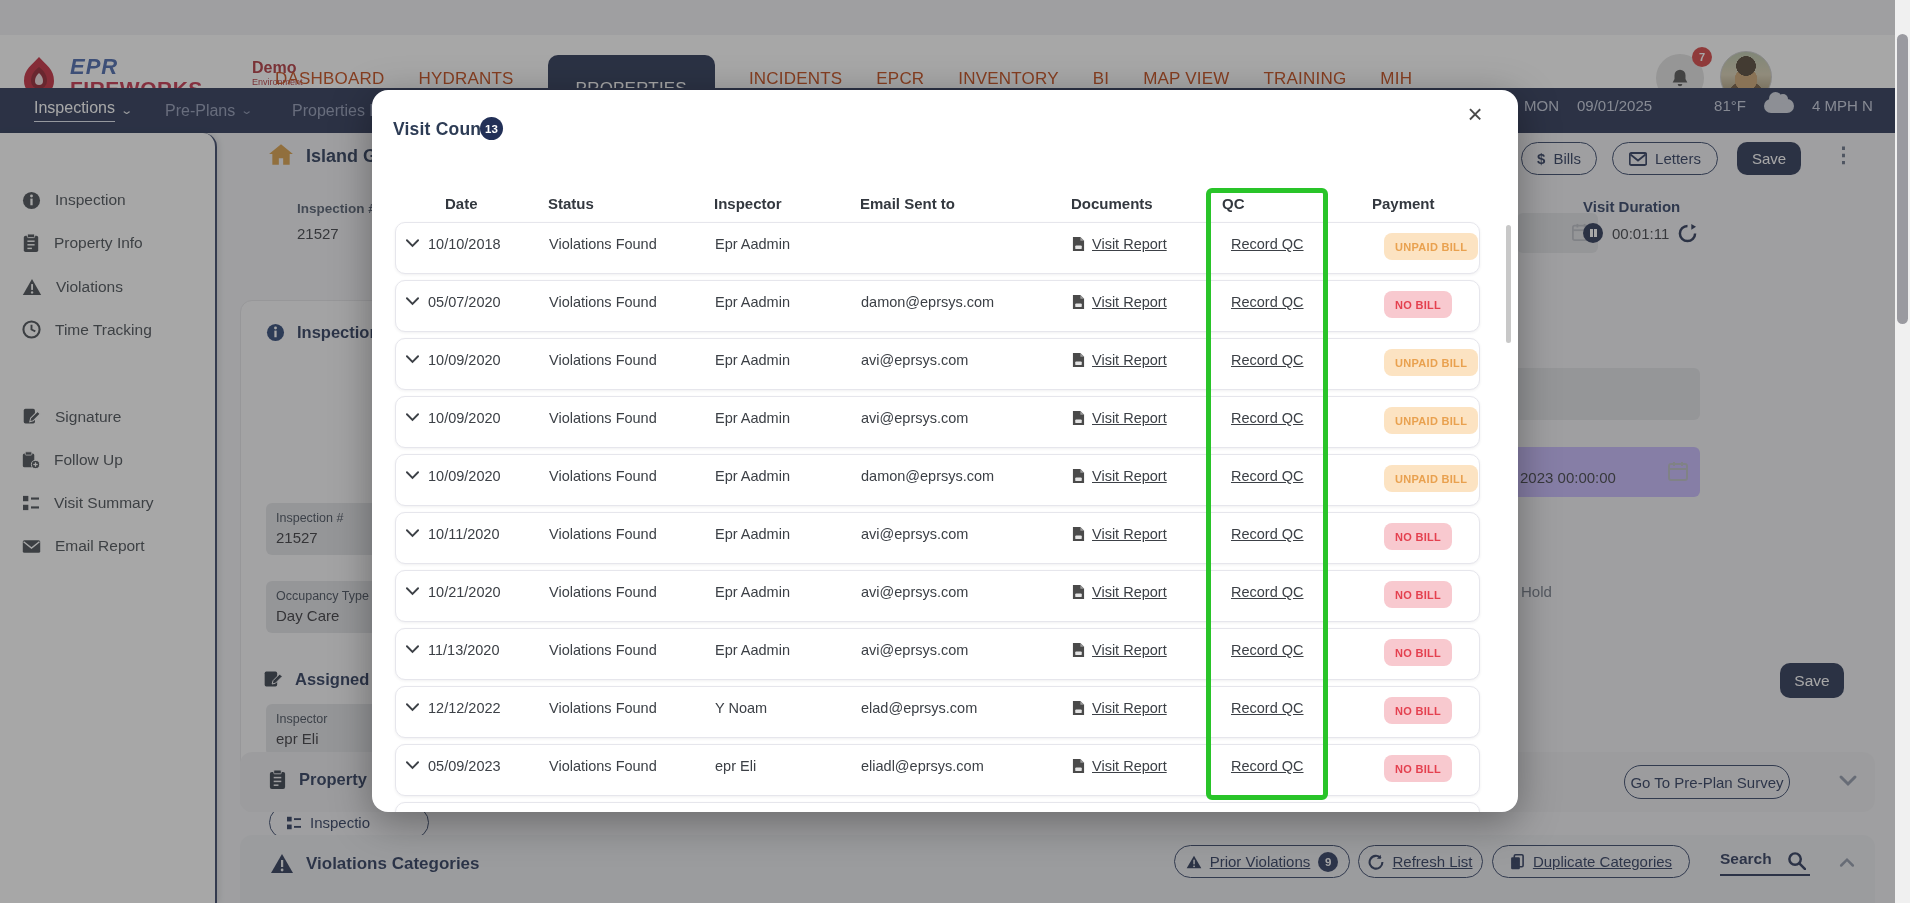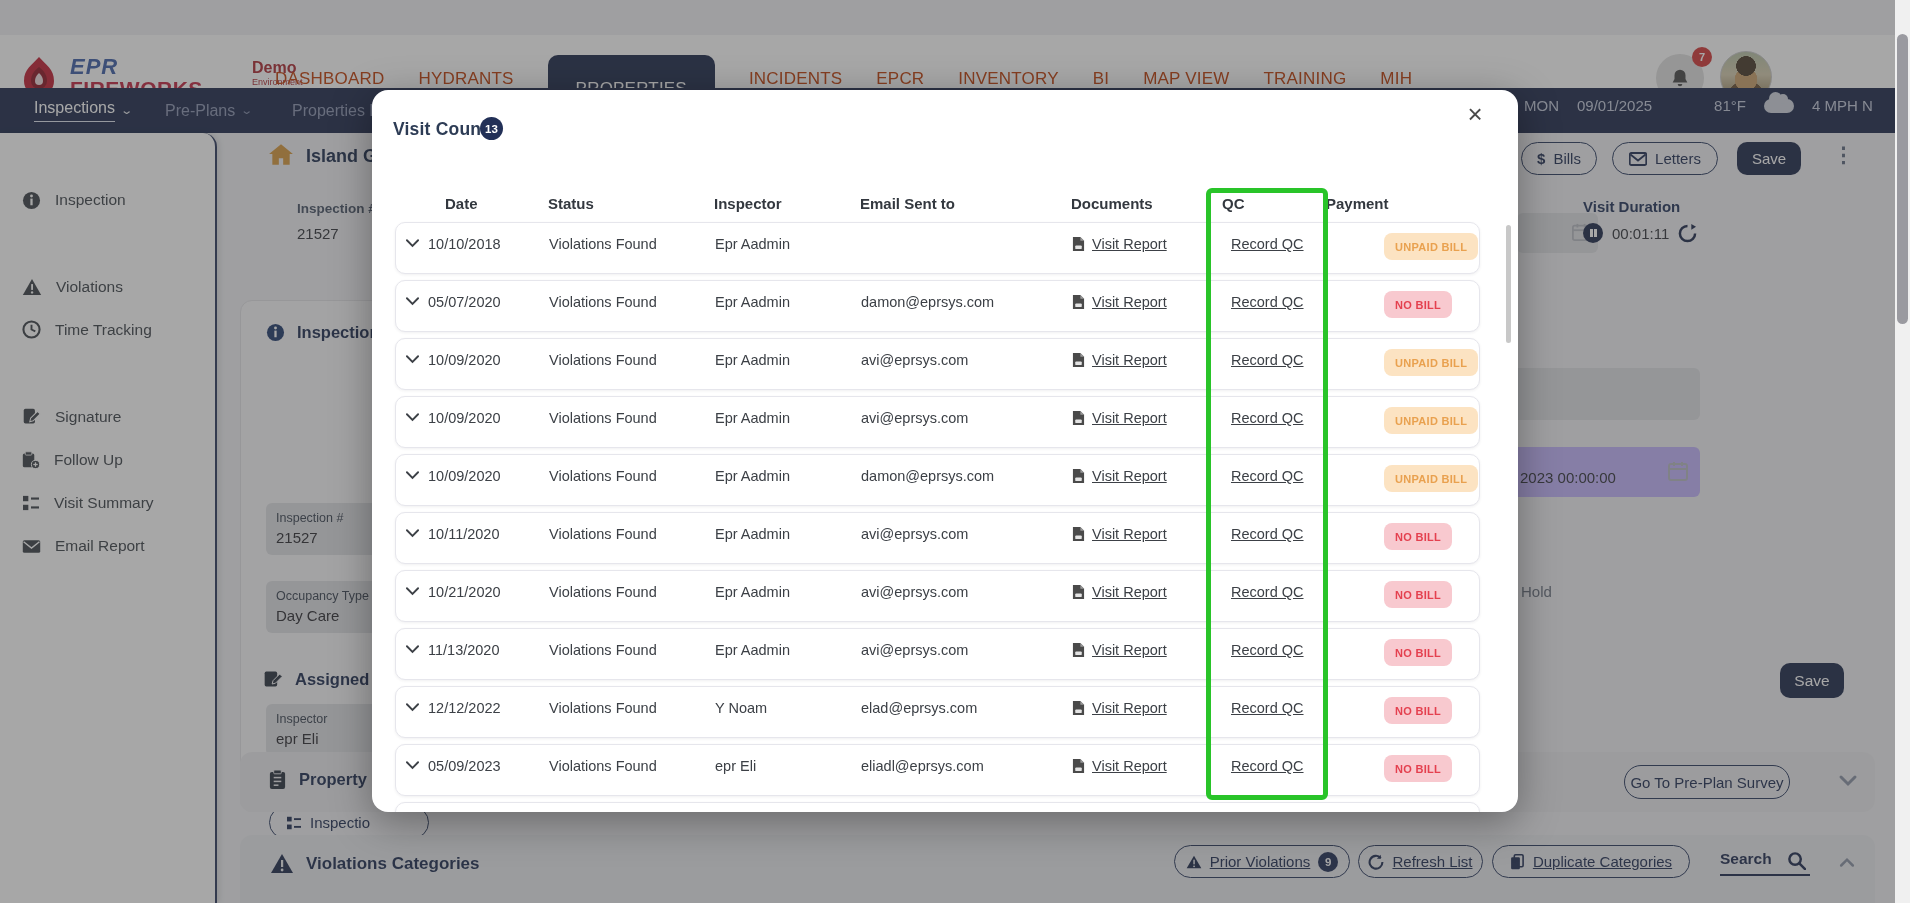--- a/index.html
+++ b/index.html
@@ -114,21 +114,21 @@
   
   .modal { position:absolute; left:372px; top:90px; width:1146px; height:722px; background:#ffffff; border-radius:16px;
       box-shadow:0 10px 40px rgba(0,0,0,.35); z-index:20; overflow:hidden; }
   .modal-title { position:absolute; left:21px; top:29px; font-size:17.5px; font-weight:bold; color:#2d3c55; letter-spacing:.2px; }
   .count-badge { position:absolute; left:108px; top:27px; width:23px; height:23px; border-radius:50%; background:#223057;
       color:#fff; font-size:11.5px; font-weight:bold; display:flex; align-items:center; justify-content:center; }
   .modal-close { position:absolute; left:1085px; top:6px; width:36px; height:36px; font-size:26px; color:#4a4a4a;
       display:flex; align-items:center; justify-content:center; cursor:pointer; font-weight:300; }
   .thead span { position:absolute; top:105px; font-size:15px; font-weight:bold; color:#33383f; }
   .th-date{left:73px;} .th-status{left:176px;} .th-insp{left:342px;} .th-email{left:488px;}
-  .th-docs{left:699px;} .th-qc{left:850px;} .th-pay{left:954px;text-align:center;}
+  .th-docs{left:699px;} .th-qc{left:850px;} .th-pay{left:1000px;text-align:center;}
   .vrow { position:absolute; left:23px; width:1085px; height:52px; background:#fff; border:1px solid #e6e6ec;
       border-radius:10px; box-shadow:0 1px 3px rgba(40,40,60,.07); }
   .vrow > * { position:absolute; top:13px; font-size:14.5px; color:#3c4046; white-space:nowrap; }
   .chev { left:10px; top:16px; color:#3c4046; }
   .c-date{left:32px;} .c-status{left:153px;} .c-insp{left:319px;} .c-email{left:465px;}
   .c-doc{left:676px; display:flex; align-items:center; gap:7px;}
   .link { text-decoration:underline; color:#3c4046; cursor:pointer; }
   .c-qc{left:835px;}
   .badge { top:10px; height:27px; border-radius:8px; font-size:11px; font-weight:bold; letter-spacing:.3px;
       display:flex; align-items:center; padding:0 11px; }
@@ -216,20 +216,32 @@
       <div class="sbitem" style="top: 46px;">
         <span>
           <svg width="19" height="19" viewBox="0 0 20 20">
             <circle cx="10" cy="10" r="9" fill="#3d4349"></circle>
             <rect x="8.8" y="8" width="2.4" height="7" fill="#fff"></rect>
             <circle cx="10" cy="5.3" r="1.5" fill="#fff"></circle>
           </svg>
         </span>
         <span>Inspection</span>
       </div>
+      <div class="sbitem" style="top: 89.3px;">
+        <span>
+          <svg width="18" height="20" viewBox="0 0 20 22">
+            <rect x="2" y="3" width="16" height="18" rx="2" fill="#3d4349"></rect>
+            <rect x="6" y="1" width="8" height="4" rx="1" fill="#3d4349" stroke="#fff" stroke-width="1"></rect>
+            <line x1="6" y1="9" x2="14" y2="9" stroke="#fff" stroke-width="1.6"></line>
+            <line x1="6" y1="13" x2="14" y2="13" stroke="#fff" stroke-width="1.6"></line>
+            <line x1="6" y1="17" x2="11" y2="17" stroke="#fff" stroke-width="1.6"></line>
+          </svg>
+        </span>
+        <span>Property Info</span>
+      </div>
       <div class="sbitem" style="top: 132.6px;">
         <span>
           <svg width="20" height="18" viewBox="0 0 24 21">
             <path d="M12 1 L23 20 H1 Z" fill="#3d4349"></path>
             <rect x="11" y="7" width="2.2" height="7" fill="#fff"></rect>
             <circle cx="12.1" cy="17" r="1.4" fill="#fff"></circle>
           </svg>
         </span>
         <span>Violations</span>
       </div>

